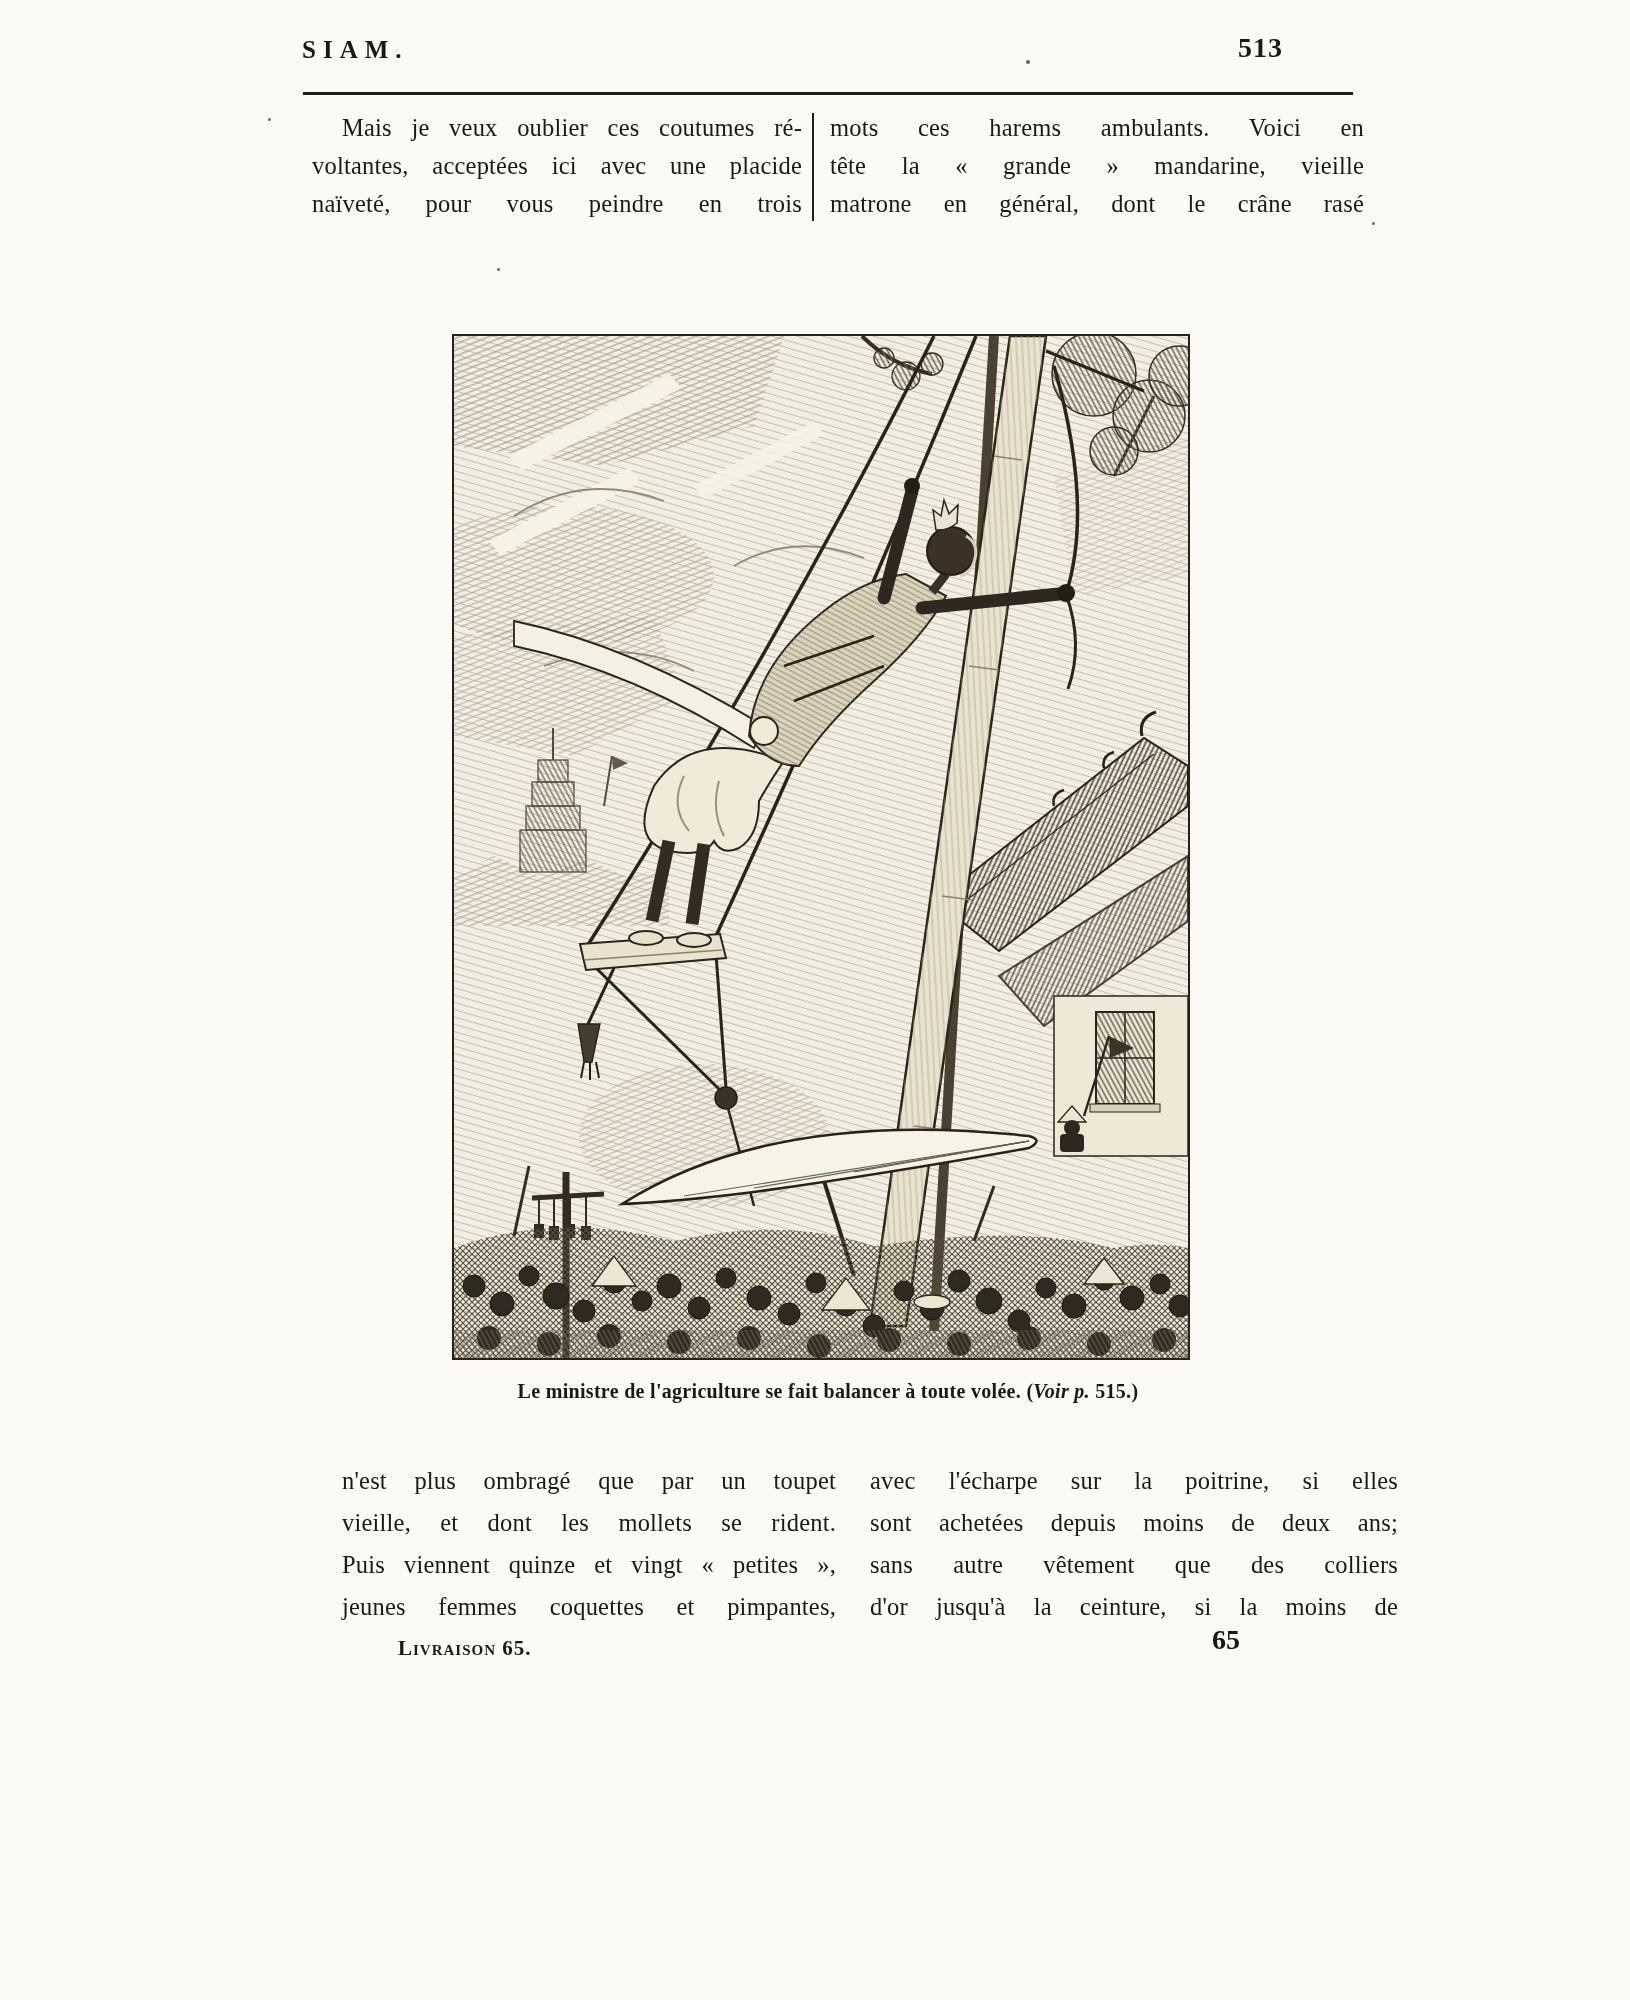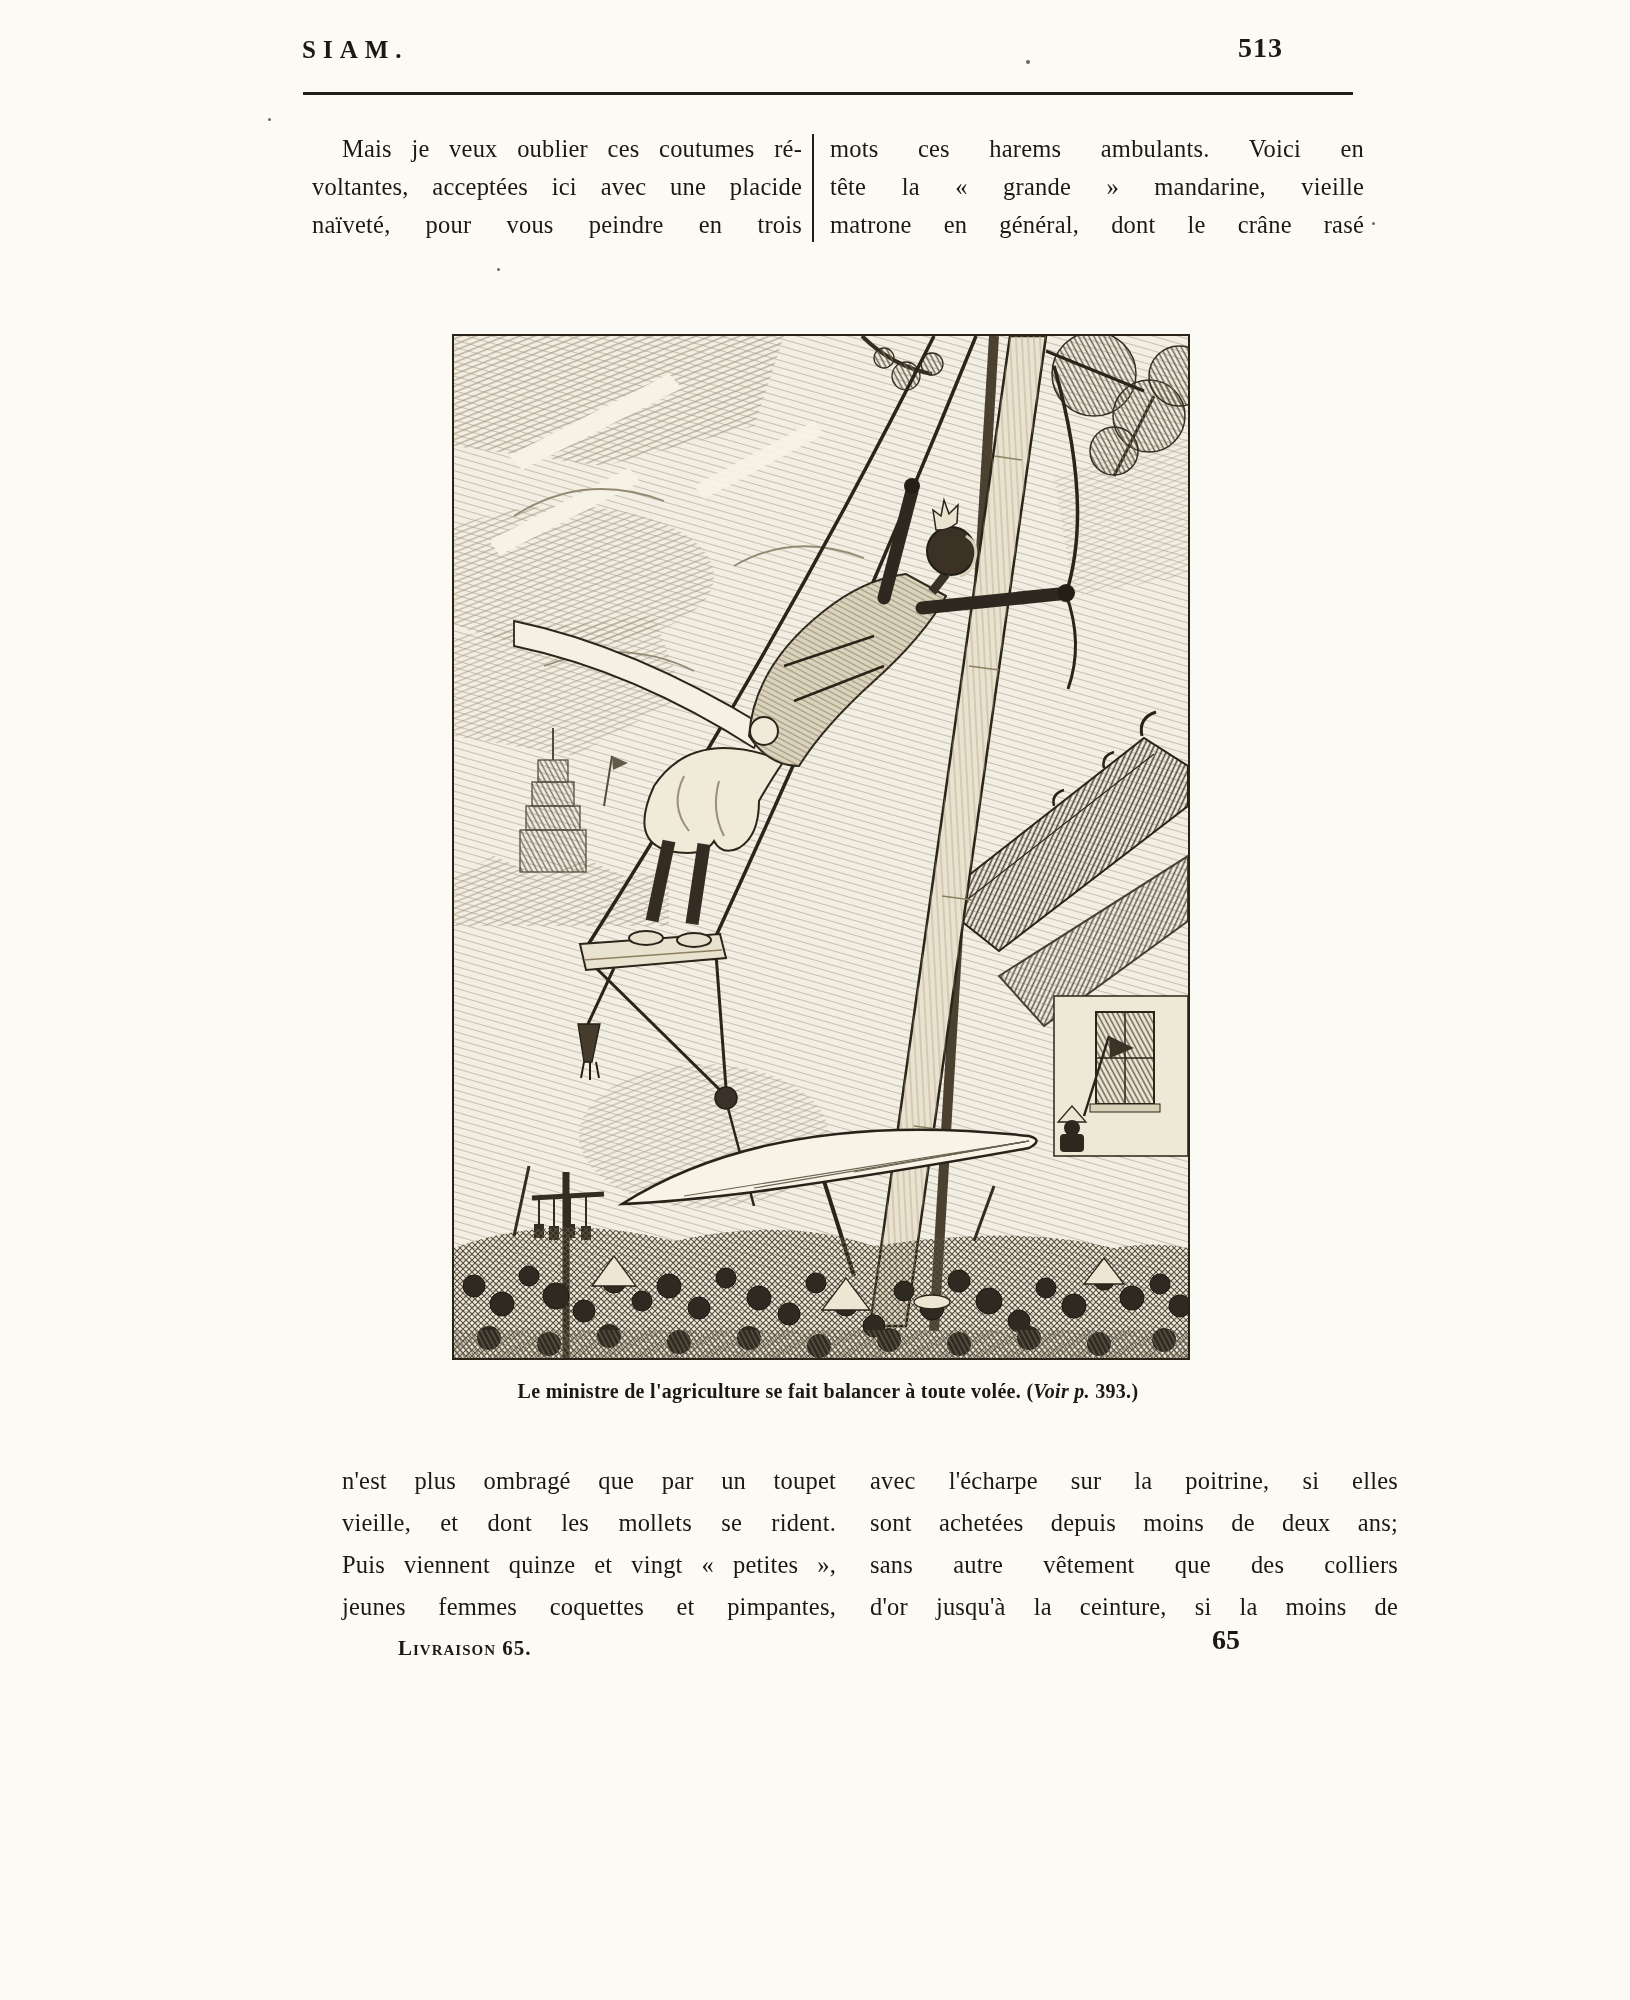--- a/index.html
+++ b/index.html
@@ -13,21 +13,21 @@
     font-size:25px;font-weight:bold;letter-spacing:7px;
   }
   .page-number{
     position:absolute;top:32px;left:1238px;font-size:28px;font-weight:bold;letter-spacing:1px;
   }
   .header-rule{
     position:absolute;top:92px;left:303px;width:1050px;height:0;
     border-top:3px solid #211d17;
   }
   .text-section{position:absolute;}
-  .top-section{top:130px;left:0;width:1554px;height:130px;}
+  .top-section{top:109px;left:0;width:1554px;height:130px;}
   .bottom-section{top:1460px;left:0;width:1630px;height:180px;margin-left:30px;}
   .col{position:absolute;top:0;}
   .col-tl{left:312px;width:490px;}
   .col-tr{left:830px;width:534px;}
   .col-bl{left:312px;width:494px;}
   .col-br{left:840px;width:528px;}
   .col-rule{
     position:absolute;left:812px;top:4px;height:108px;width:0;
     border-left:2px solid #211d17;
   }
@@ -296,21 +296,21 @@
         <circle cx="505" cy="1008" r="12" fill="#2e2921"></circle>
         <circle cx="575" cy="1002" r="12" fill="#2e2921"></circle>
         <circle cx="645" cy="1008" r="12" fill="#2e2921"></circle>
         <circle cx="710" cy="1004" r="12" fill="#2e2921"></circle>
         <rect x="0" y="994" width="734" height="28" fill="url(#darkh)" opacity=".8"></rect>
       </g>
     </svg>
   </figure>
 
   <div class="caption">
-    <span>Le ministre de l'agriculture se fait balancer à toute volée. (</span><span class="ital">Voir p.</span><span> 393.)</span>
+    <span>Le ministre de l'agriculture se fait balancer à toute volée. (</span><span class="ital">Voir p.</span><span> 515.)</span>
   </div>
 
   <div class="text-section bottom-section">
     <div class="col col-bl">
       <div class="tline">n'est plus ombragé que par un toupet</div>
       <div class="tline">vieille, et dont les mollets se rident.</div>
       <div class="tline">Puis viennent quinze et vingt « petites »,</div>
       <div class="tline">jeunes femmes coquettes et pimpantes,</div>
     </div>
     <div class="col col-br">

